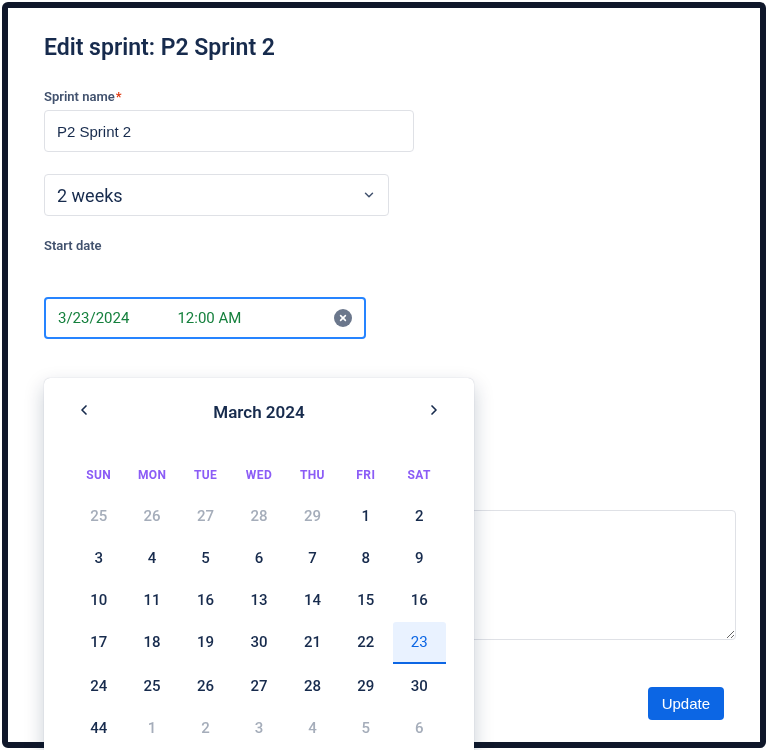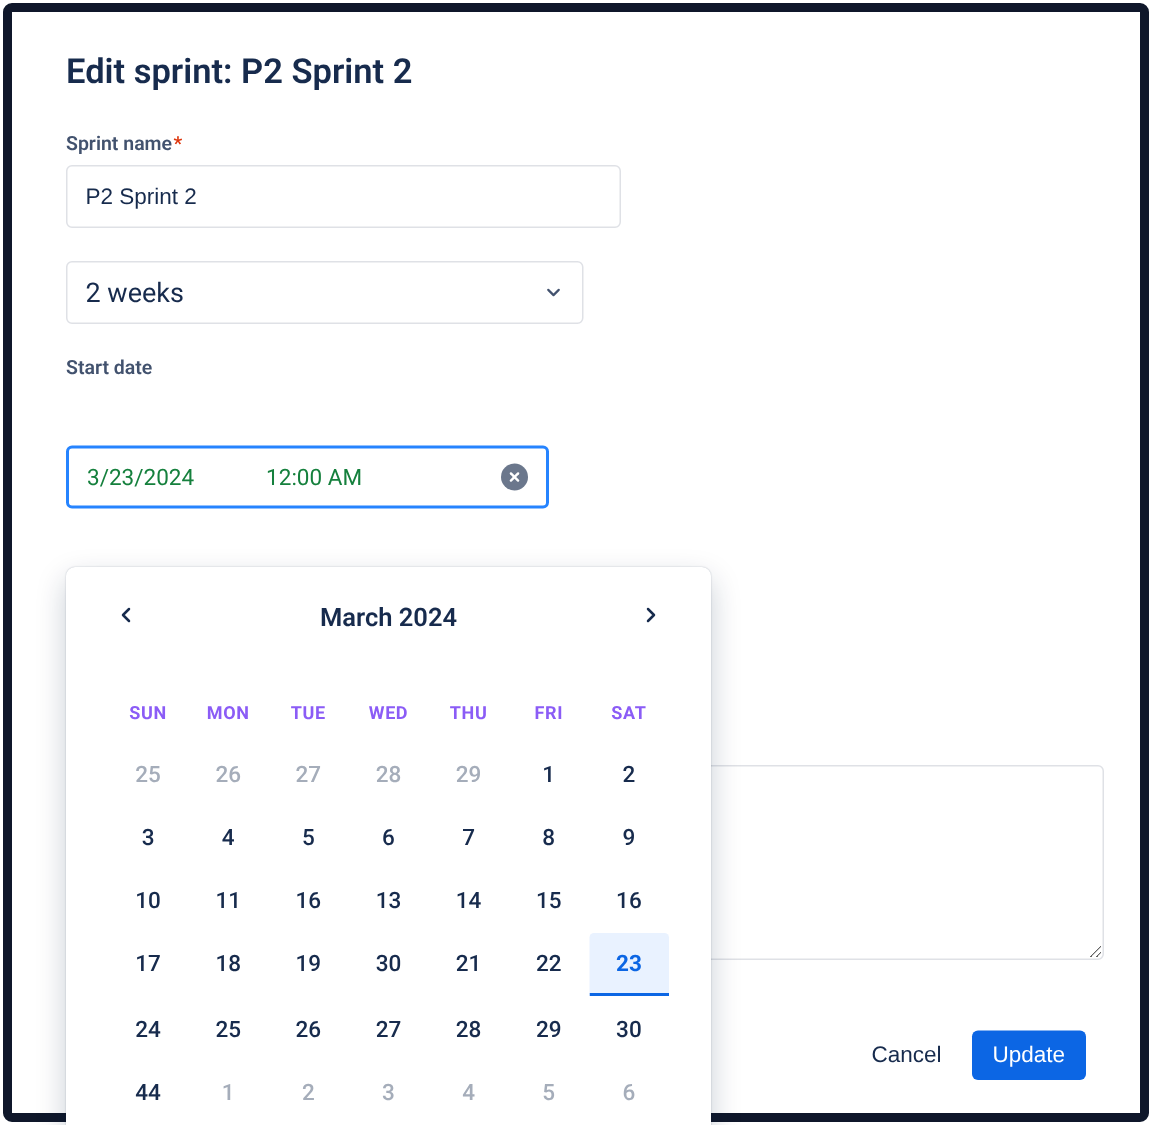--- a/index.html
+++ b/index.html
@@ -184,21 +184,21 @@
       padding: 11px 0;
       cursor: pointer;
       border-radius: 4px;
     }
     .day.out {
       color: #a5adba;
     }
     .day.selected {
       background: #e9f2ff;
       color: #0c66e4;
-      font-weight: 700;
+      font-weight: 400;
       border-bottom: 2px solid #0c66e4;
       border-radius: 3px 3px 0 0;
     }
     .field-label-hidden {
       position: absolute;
       left: 36px;
       font-size: 13px;
       font-weight: 600;
       color: #42526e;
     }
@@ -307,16 +307,15 @@
         <div class="day out">1</div>
         <div class="day out">2</div>
         <div class="day out">3</div>
         <div class="day out">4</div>
         <div class="day out">5</div>
         <div class="day out">6</div>
       </div>
   </div>
 
   <div class="action-buttons">
-    <button class="btn btn-cancel">Cancel</button>
     <button class="btn btn-primary">Update</button>
   </div>
 </div>
 
 </body></html>

